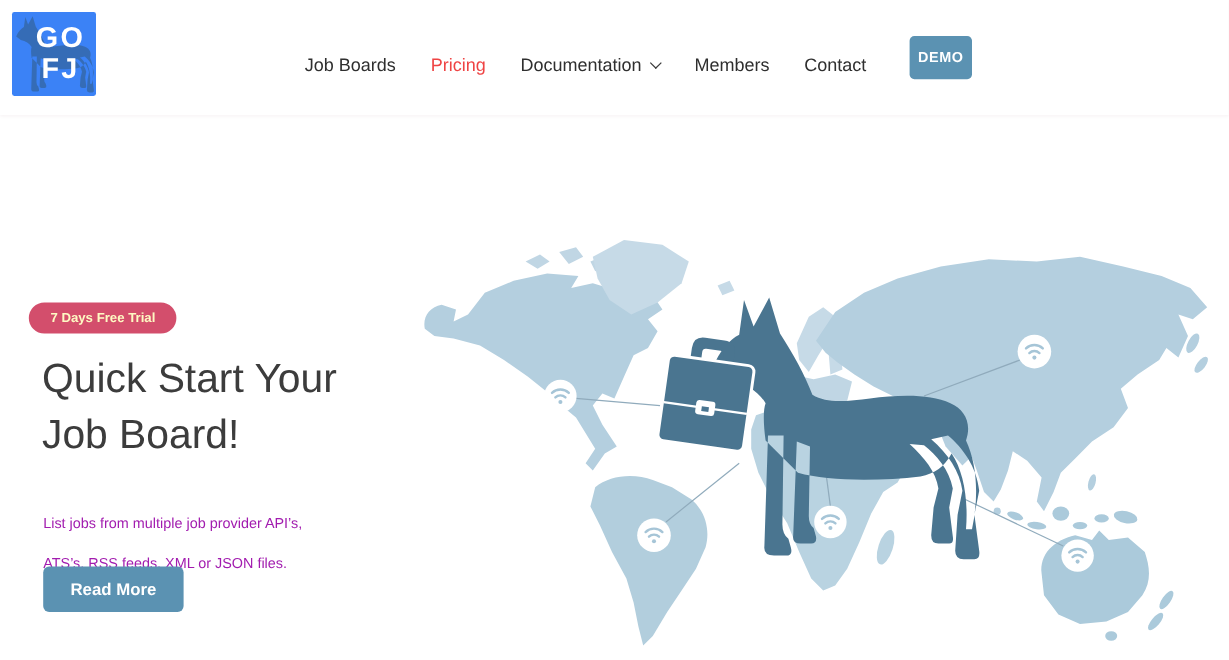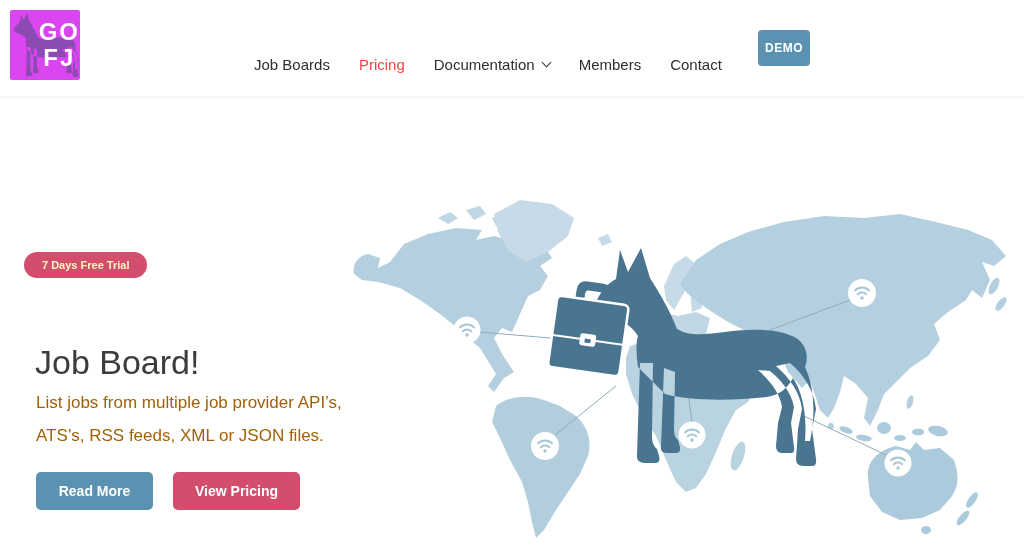--- a/index.html
+++ b/index.html
@@ -14,32 +14,32 @@
 
   
   .header {
     position:absolute; left:0; top:0; width:1024px; height:96px;
     background:#ffffff;
     box-shadow:0 1px 3px rgba(190,160,175,0.22);
     z-index:5;
   }
   .logo {
     position:absolute; left:10px; top:10px; width:70px; height:70px;
-    background:#d946ef; border-radius:2px;
-    display:flex; align-items:center; justify-content:flex-end;
+    background:#3b82f6; border-radius:2px;
+    display:flex; align-items:center; justify-content:center;
     overflow:hidden;
     padding-left:11px;
   }
   .logo svg.logo-dog { position:absolute; left:0; top:0; width:70px; height:70px; }
   .logo-text {
     position:relative; color:#ffffff; font-weight:bold; font-size:24px;
     line-height:26px; letter-spacing:2px; text-align:center; z-index:2;
   }
   .nav {
-    position:absolute; left:254px; top:16px; height:96px;
+    position:absolute; left:254px; top:6px; height:96px;
     display:flex; align-items:center; gap:29px;
     font-size:15px; color:#2f2f2f;
   }
   .nav-item { cursor:pointer; white-space:nowrap; display:flex; align-items:center; }
   .nav-item.muted { color:#ef4444; }
   .chev {
     display:inline-block; width:7px; height:7px; margin-left:8px; margin-top:-4px;
     border-right:1.6px solid #3a3a3a; border-bottom:1.6px solid #3a3a3a;
     transform:rotate(45deg);
   }
@@ -58,22 +58,22 @@
   .badge {
     position:absolute; left:24px; top:252px; height:26px;
     background:#d34e6c; color:#fef9c3; border-radius:13px;
     font-size:11px; font-weight:bold; line-height:26px; padding:0 18px;
   }
   .hero-title {
     position:absolute; left:35px; top:293px;
     font-size:34px; line-height:46px; font-weight:400; color:#3c3c3c;
   }
   .hero-desc {
-    position:absolute; left:36px; top:386px;
-    font-size:17px; line-height:33px; color:#a16207;
+    position:absolute; left:36px; top:420px;
+    font-size:12px; line-height:33px; color:#a21caf;
   }
   .hero-buttons { position:absolute; left:36px; top:472px; display:flex; gap:20px; }
   .btn-read  { width:117px; height:38px; background:#5b92b2; border-radius:5px; font-size:14px; }
   .btn-price { width:127px; height:38px; background:#d34e6c; border-radius:5px; font-size:14px; }
 
   
   .map-wrap { position:absolute; left:344px; top:188px; width:680px; height:362px; z-index:1; }
   .map-wrap svg { width:680px; height:362px; display:block; }
   .hidden-defs { position:absolute; width:0; height:0; overflow:hidden; }
 </style>
@@ -124,32 +124,31 @@
       <span class="nav-item">Members</span>
       <span class="nav-item">Contact</span>
     </nav>
 
     <button class="btn btn-demo">DEMO</button>
   </div>
 
   <div class="badge">7 Days Free Trial</div>
 
   <h1 class="hero-title">
-    <br>
+    <span>Quick Start Your</span><br>
     <span>Job Board!</span>
   </h1>
 
   <p class="hero-desc">
     <span>List jobs from multiple job provider API’s,</span><br>
     <span>ATS’s, RSS feeds, XML or JSON files.</span>
   </p>
 
   <div class="hero-buttons">
     <button class="btn btn-read">Read More</button>
-    <button class="btn btn-price">View Pricing</button>
   </div>
 
   <div class="map-wrap">
     <svg viewBox="0 0 680 362">
 
       <g>
 
         <path fill="#b4cfdf" d="M 10,86 C 8,76 14,68 24,66 L 36,70 34,80 46,74 60,56 84,46 112,40 138,42 132,52 150,48 170,54 186,50 200,58 208,70 196,78 204,88 196,102 184,108 176,126 168,144 158,140 150,150 158,166 170,184 160,190 150,204 144,198 152,186 136,160 124,150 116,142 96,126 76,112 56,100 34,94 18,92 Z"></path>
 
         <path fill="#c0d6e4" d="M 94,30 L 106,24 114,30 104,36 Z M 122,22 L 136,18 142,26 130,32 Z M 148,30 L 158,26 162,34 152,38 Z"></path>

